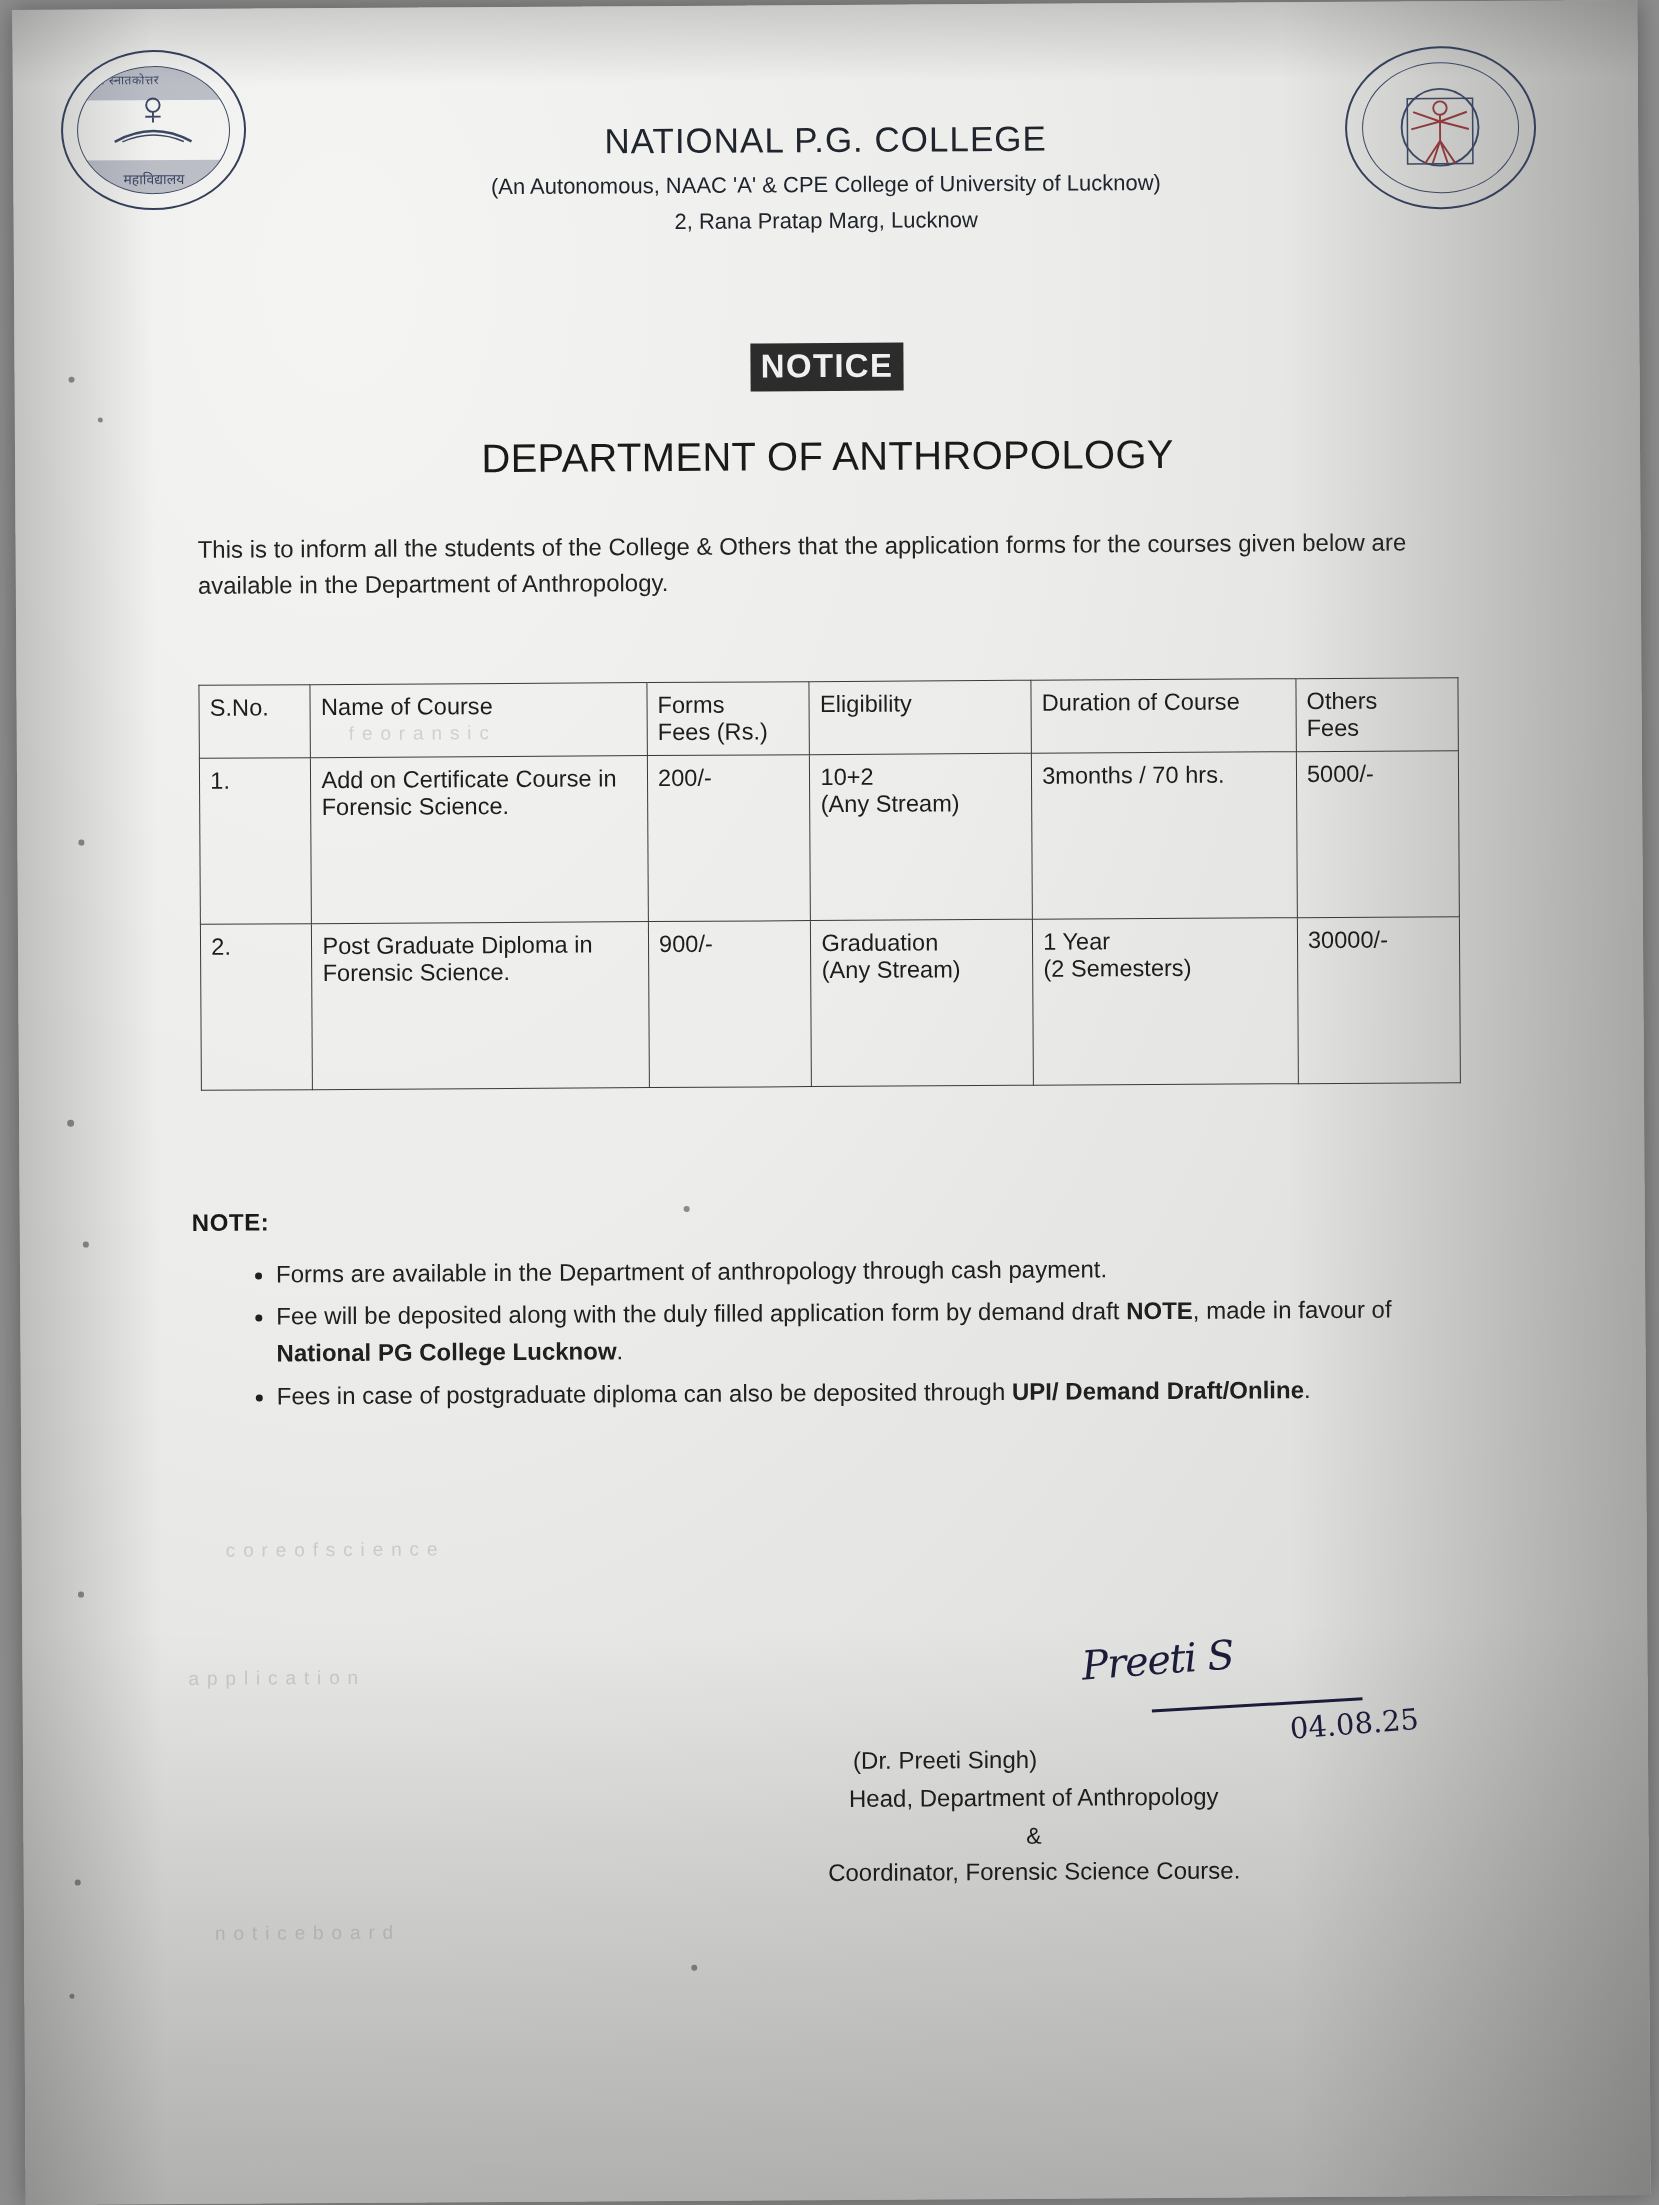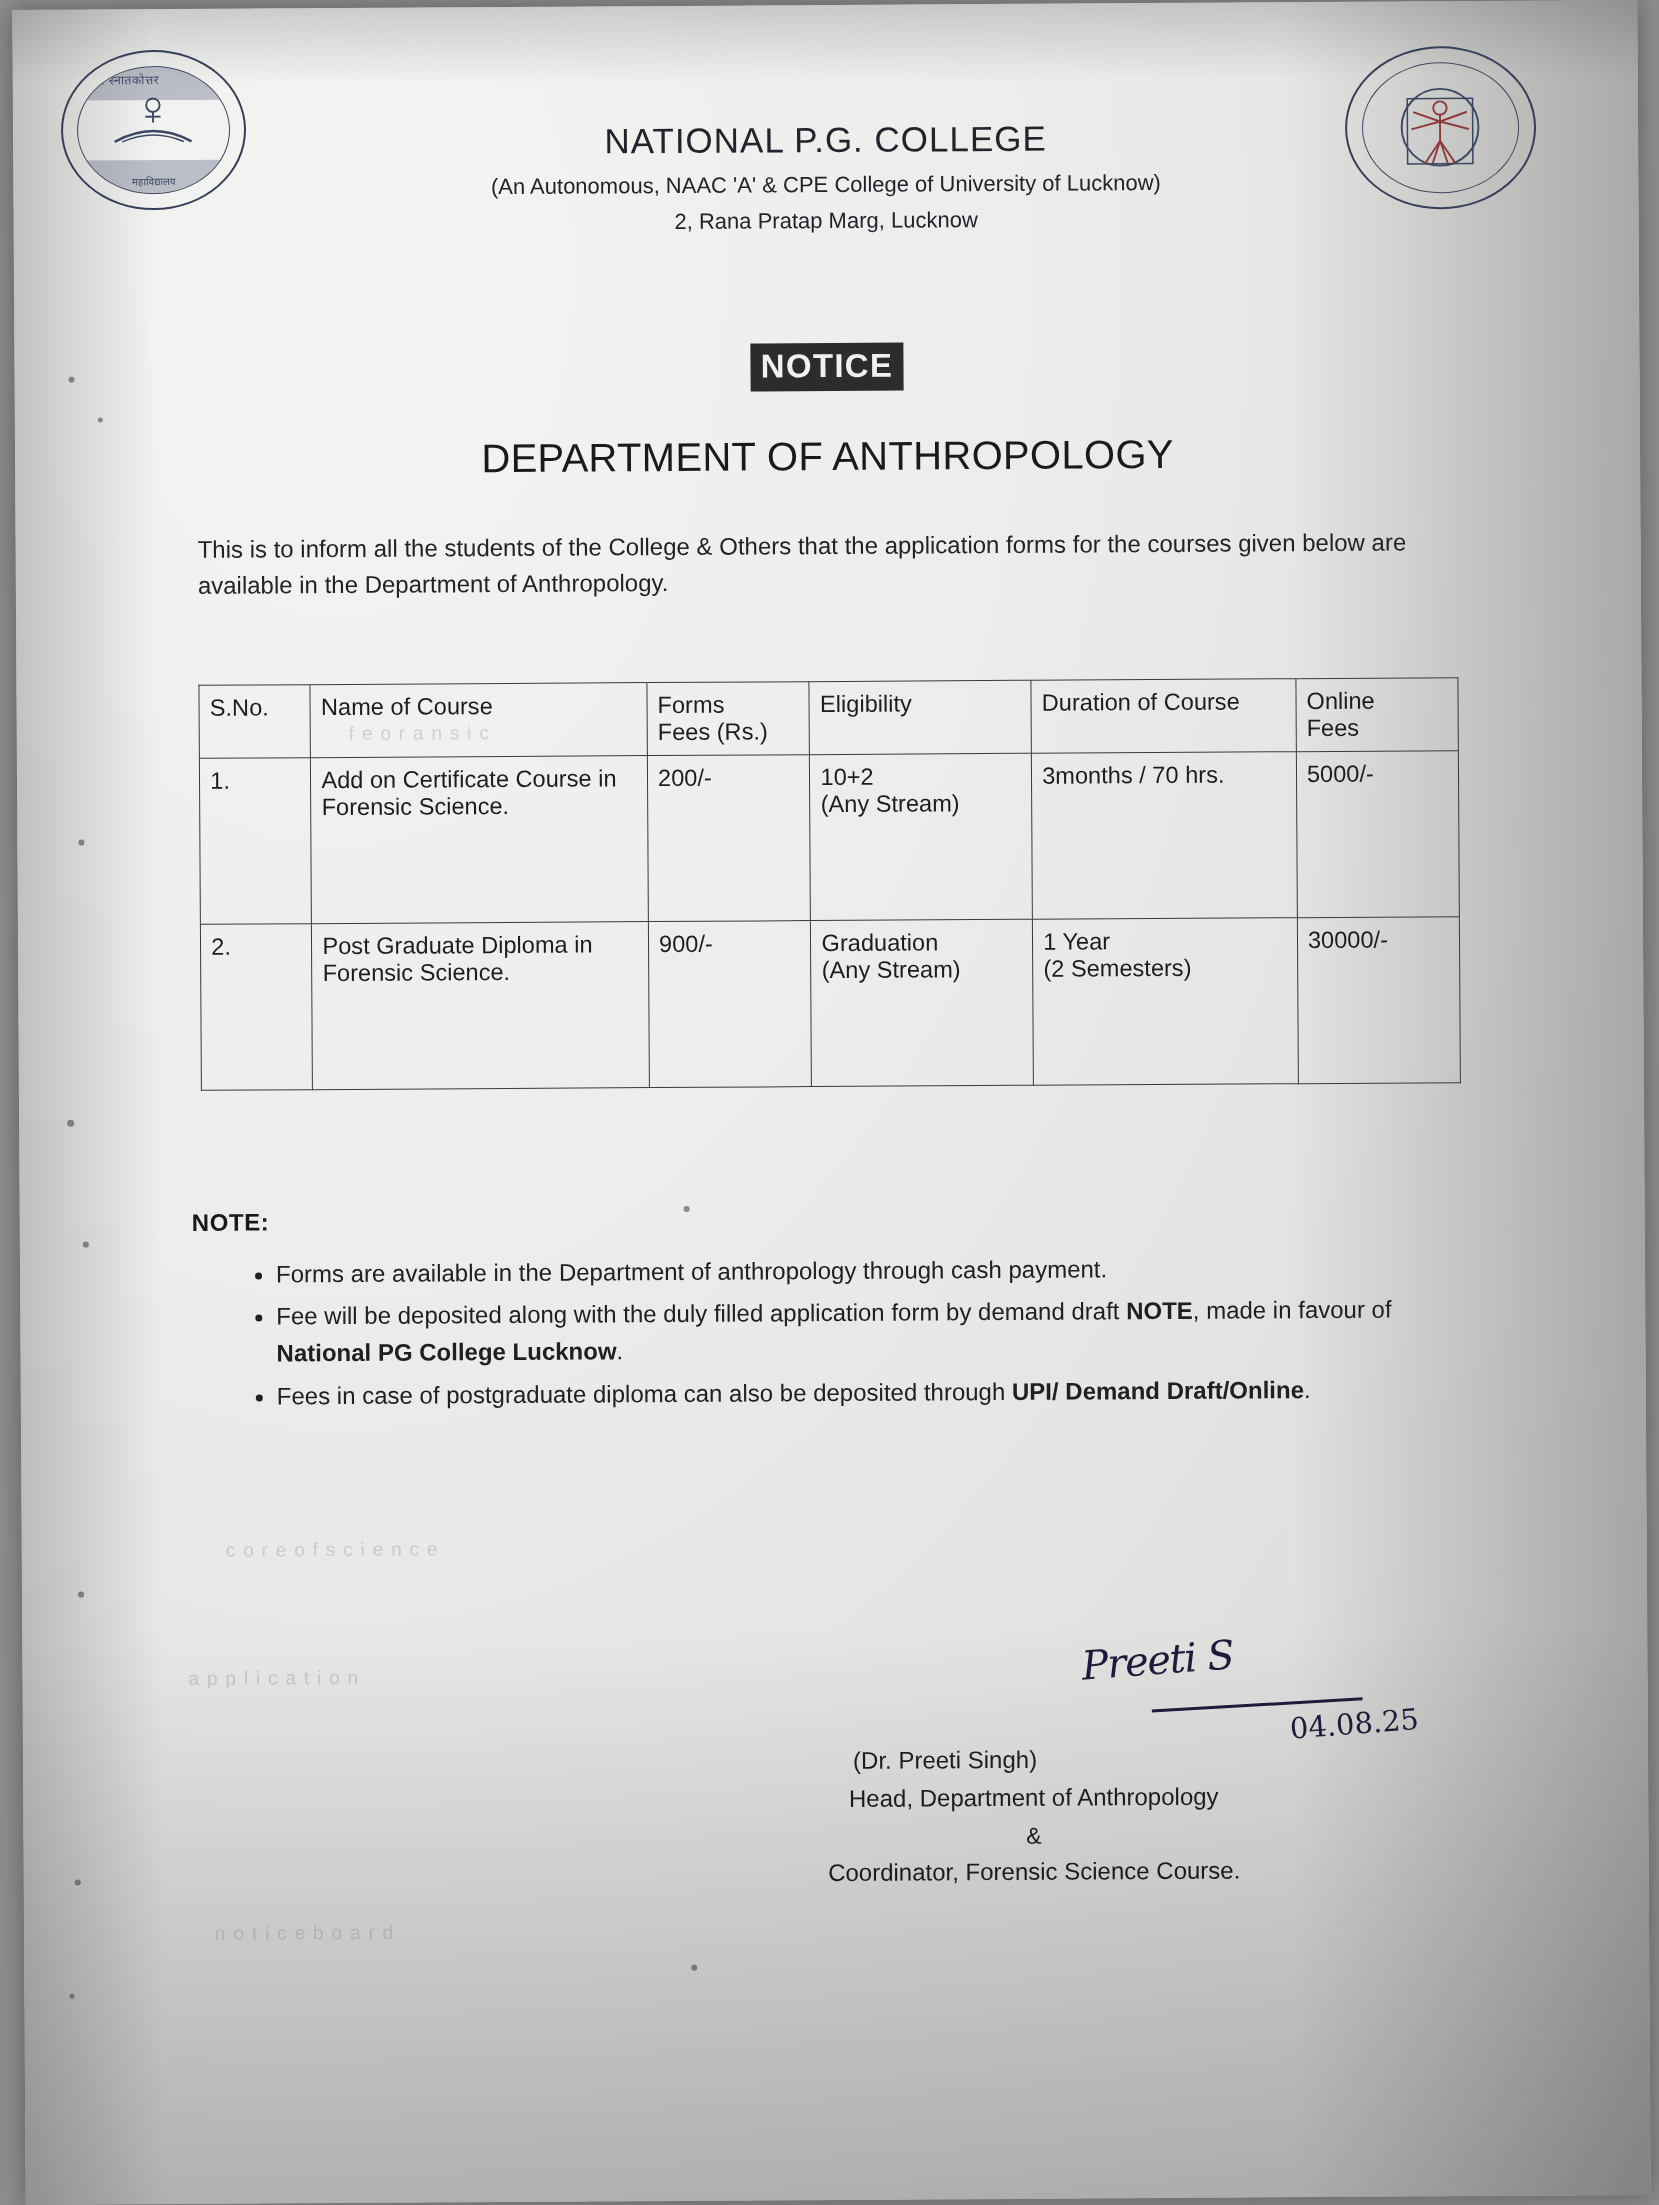--- a/index.html
+++ b/index.html
@@ -118,21 +118,21 @@
     top: 3.8px; left: 0; right: 0;
     text-align: left;
     font-size: 12px;
     color: #3c4763;
     letter-spacing: 0.6px;
   }
   .logo-text-bottom {
     position: absolute;
     bottom: 5.1px; left: 0; right: 0;
     text-align: center;
-    font-size: 10px;
+    font-size: 14px;
     color: #3c4763;
   }
   .vitruvian {
     position: absolute;
     left: 50%; top: 50%;
     transform: translate(-50%,-50%);
     width: 96px; height: 96px;
   }
 
   
@@ -377,21 +377,21 @@
           <tr>
             <th class="col-sno">S.No.</th>
             <th class="col-name">Name of Course</th>
             <th class="col-formfee">
               <span class="sub-line">Forms</span>
               <span class="sub-line">Fees (Rs.)</span>
             </th>
             <th class="col-elig">Eligibility</th>
             <th class="col-dur">Duration of Course</th>
             <th class="col-fees">
-              <span class="sub-line">Online</span>
+              <span class="sub-line">Others</span>
               <span class="sub-line">Fees</span>
             </th>
           </tr>
         </thead>
         <tbody>
           <tr class="row-tall">
             <td>1.</td>
             <td>Add on Certificate Course in Forensic Science.</td>
             <td class="cell-center">200/-</td>
             <td>

